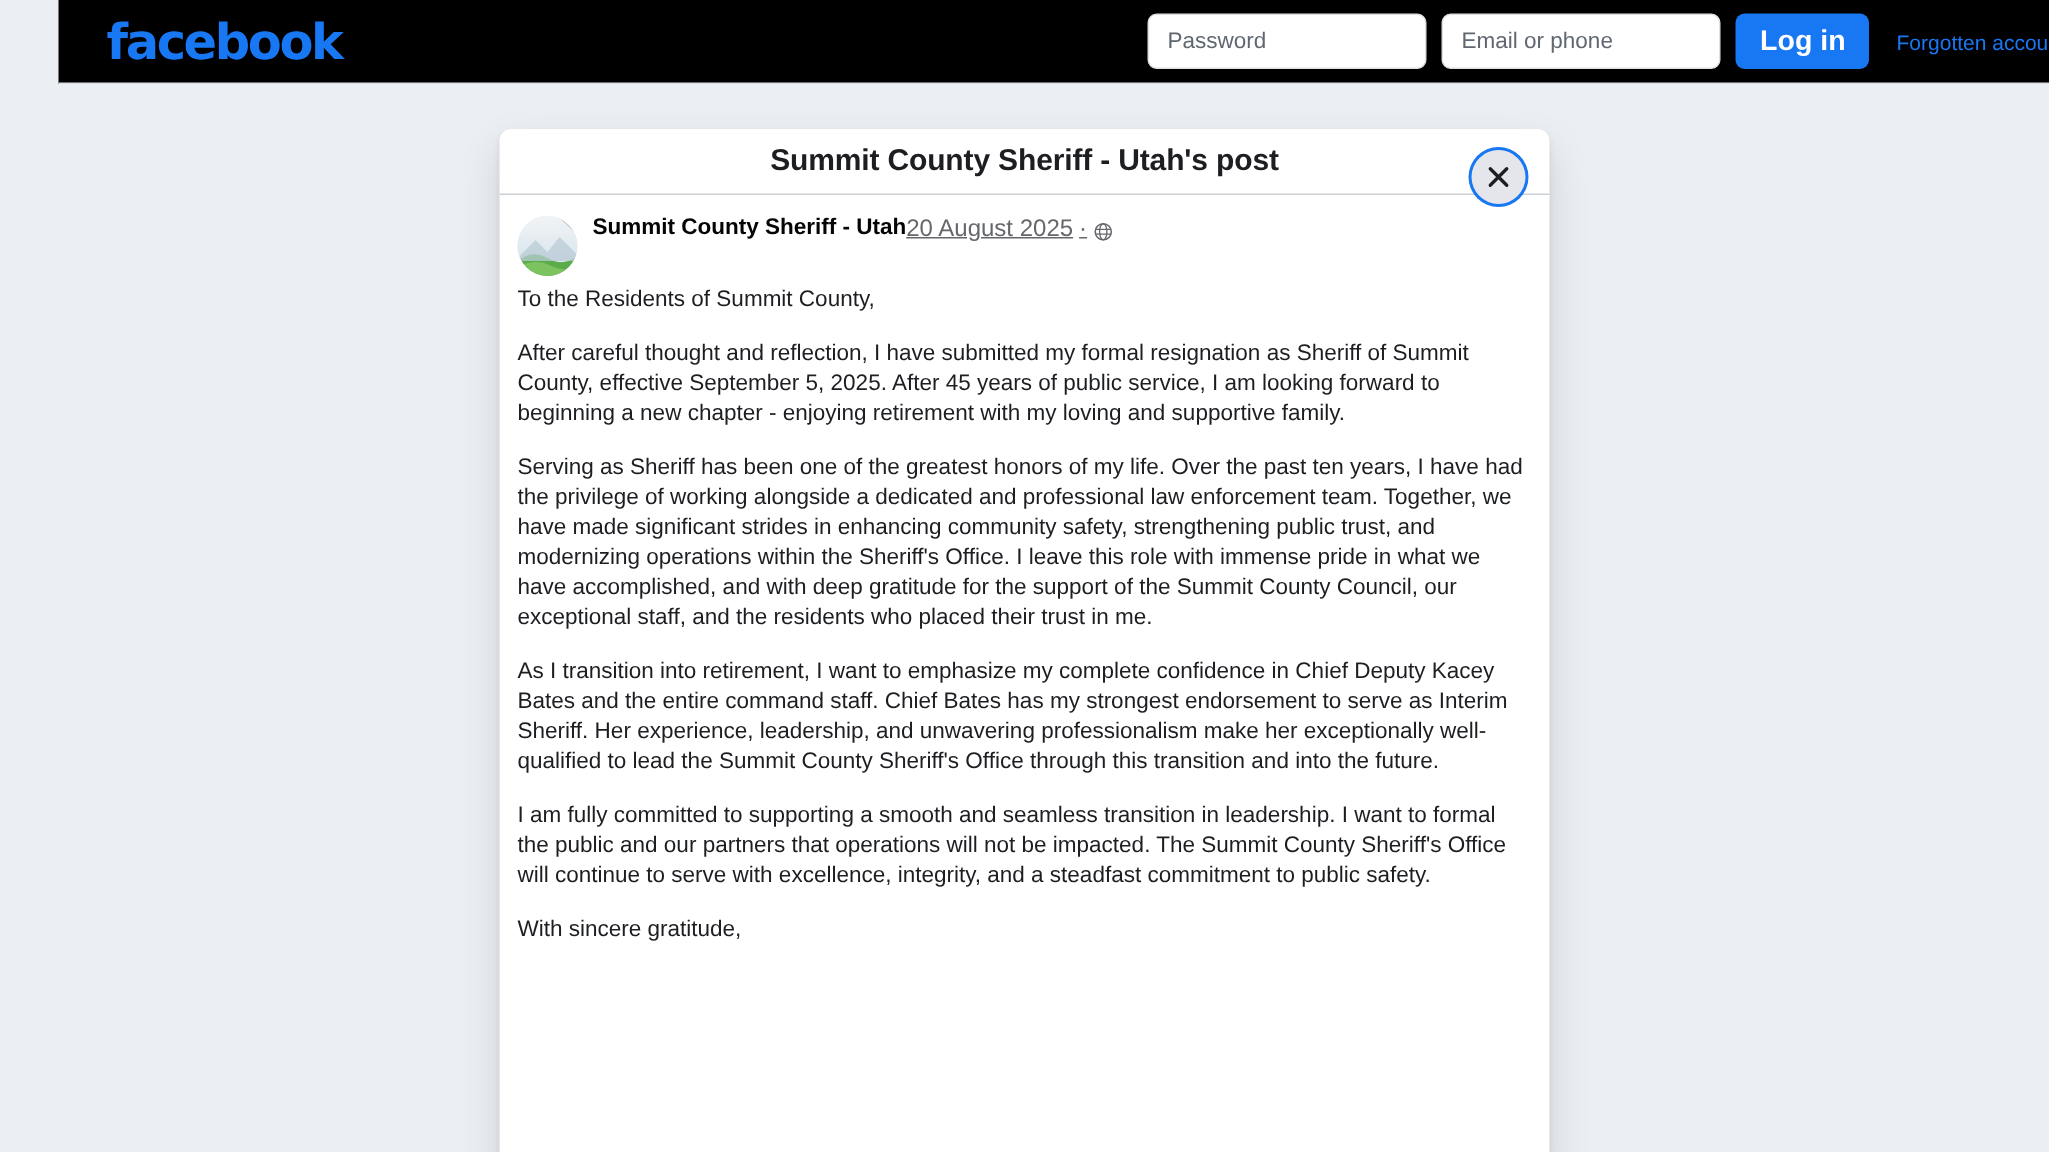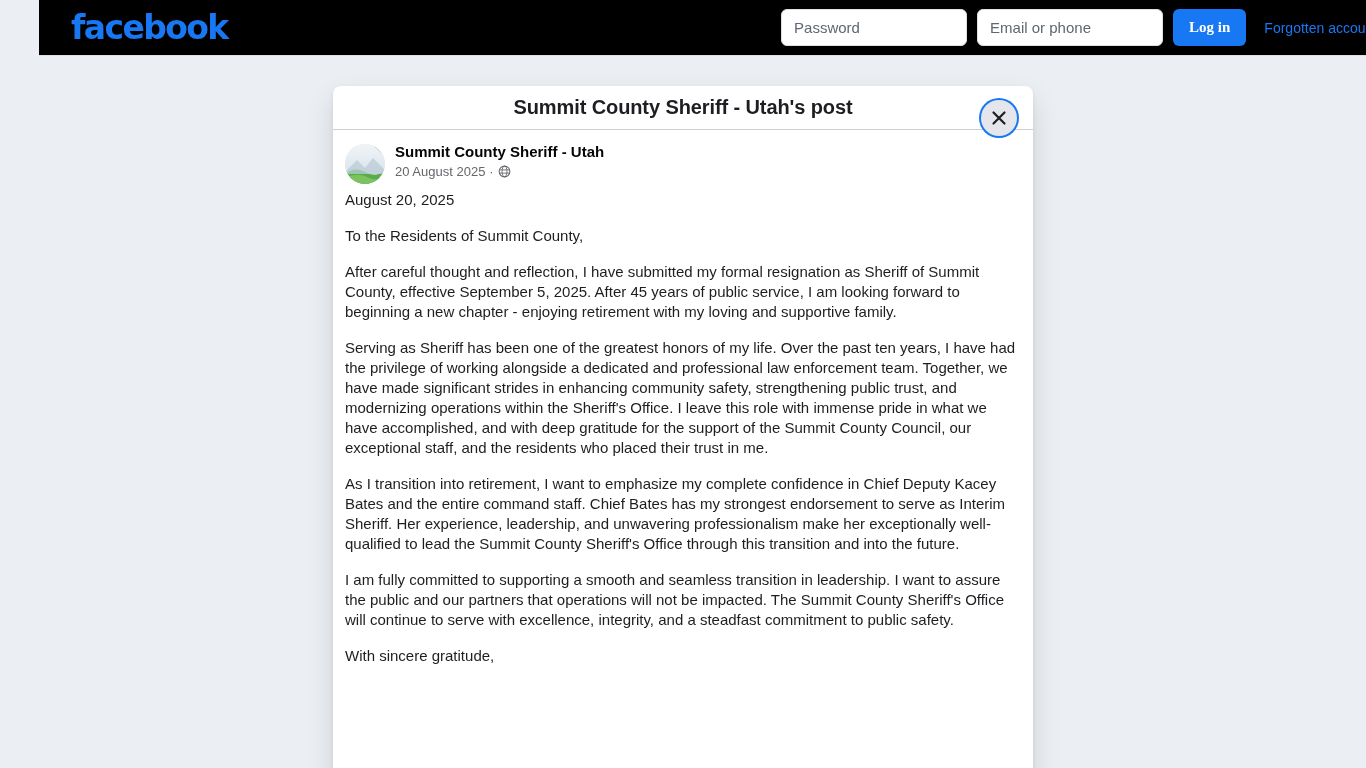--- a/index.html
+++ b/index.html
@@ -59,23 +59,23 @@
   }
   .login-input::placeholder { color: #606770; opacity: 1; }
   .login-btn {
     height: 37px;
     min-width: 70px;
     padding: 0 16px;
     background: #1877f2;
     color: #ffffff;
     border: none;
     border-radius: 6px;
-    font-size: 15px;
-    font-weight: bold;
-    font-family: Liberation Serif, serif;
+    font-size: 19px;
+    font-weight: bold;
+    font-family: Liberation Sans, sans-serif;
     cursor: pointer;
   }
   .forgot-link {
     margin-left: 8px;
     color: #1877f2;
     font-size: 14px;
     text-decoration: none;
     cursor: pointer;
     white-space: nowrap;
   }
@@ -140,38 +140,39 @@
     overflow: hidden;
     flex: 0 0 40px;
     margin-top: 2px;
     background: #dfe3e8;
     cursor: pointer;
   }
   .avatar svg { display: block; }
   .post-head-text {
     margin-left: 10px;
     display: flex;
-    flex-direction: column;
+    flex-direction: row;
     justify-content: center;
   }
   .author-name {
     font-size: 15px;
     font-weight: bold;
     color: #050505;
     line-height: 19px;
     cursor: pointer;
   }
   .post-meta {
     display: flex;
-    align-items: center;
+    align-items: flex-end;
     gap: 4px;
-    font-size: 13px;
+    font-size: 16px;
     color: #65676b;
     line-height: 17px;
     margin-top: 2px;
+    text-decoration: underline;
   }
   .post-meta .sep { color: #65676b; }
   .globe-icon { display: inline-flex; align-items: center; }
 
   .post-text {
     padding: 0 0 0 0;
     font-size: 15px;
     line-height: 20px;
     color: #1c1e21;
   }
@@ -239,24 +240,23 @@
               <circle cx="8" cy="8" r="6.6" fill="none" stroke="#65676b" stroke-width="1.3"></circle>
               <ellipse cx="8" cy="8" rx="3" ry="6.6" fill="none" stroke="#65676b" stroke-width="1.1"></ellipse>
               <path d="M1.6 6 H14.4 M1.6 10 H14.4" stroke="#65676b" stroke-width="1.1"></path>
             </svg>
           </span>
         </div>
       </div>
     </div>
 
     <div class="post-text">
-      <p>August 20, 2025</p>
       <p>To the Residents of Summit County,</p>
       <p>After careful thought and reflection, I have submitted my formal resignation as Sheriff of Summit County, effective September 5, 2025. After 45 years of public service, I am looking forward to beginning a new chapter - enjoying retirement with my loving and supportive family.</p>
       <p>Serving as Sheriff has been one of the greatest honors of my life. Over the past ten years, I have had the privilege of working alongside a dedicated and professional law enforcement team. Together, we have made significant strides in enhancing community safety, strengthening public trust, and modernizing operations within the Sheriff's Office. I leave this role with immense pride in what we have accomplished, and with deep gratitude for the support of the Summit County Council, our exceptional staff, and the residents who placed their trust in me.</p>
       <p>As I transition into retirement, I want to emphasize my complete confidence in Chief Deputy Kacey Bates and the entire command staff. Chief Bates has my strongest endorsement to serve as Interim Sheriff. Her experience, leadership, and unwavering professionalism make her exceptionally well-qualified to lead the Summit County Sheriff's Office through this transition and into the future.</p>
-      <p>I am fully committed to supporting a smooth and seamless transition in leadership. I want to assure the public and our partners that operations will not be impacted. The Summit County Sheriff's Office will continue to serve with excellence, integrity, and a steadfast commitment to public safety.</p>
+      <p>I am fully committed to supporting a smooth and seamless transition in leadership. I want to formal the public and our partners that operations will not be impacted. The Summit County Sheriff's Office will continue to serve with excellence, integrity, and a steadfast commitment to public safety.</p>
       <p>With sincere gratitude,</p>
 
     </div>
 
   </div>
 </div>
 
 </body></html>

